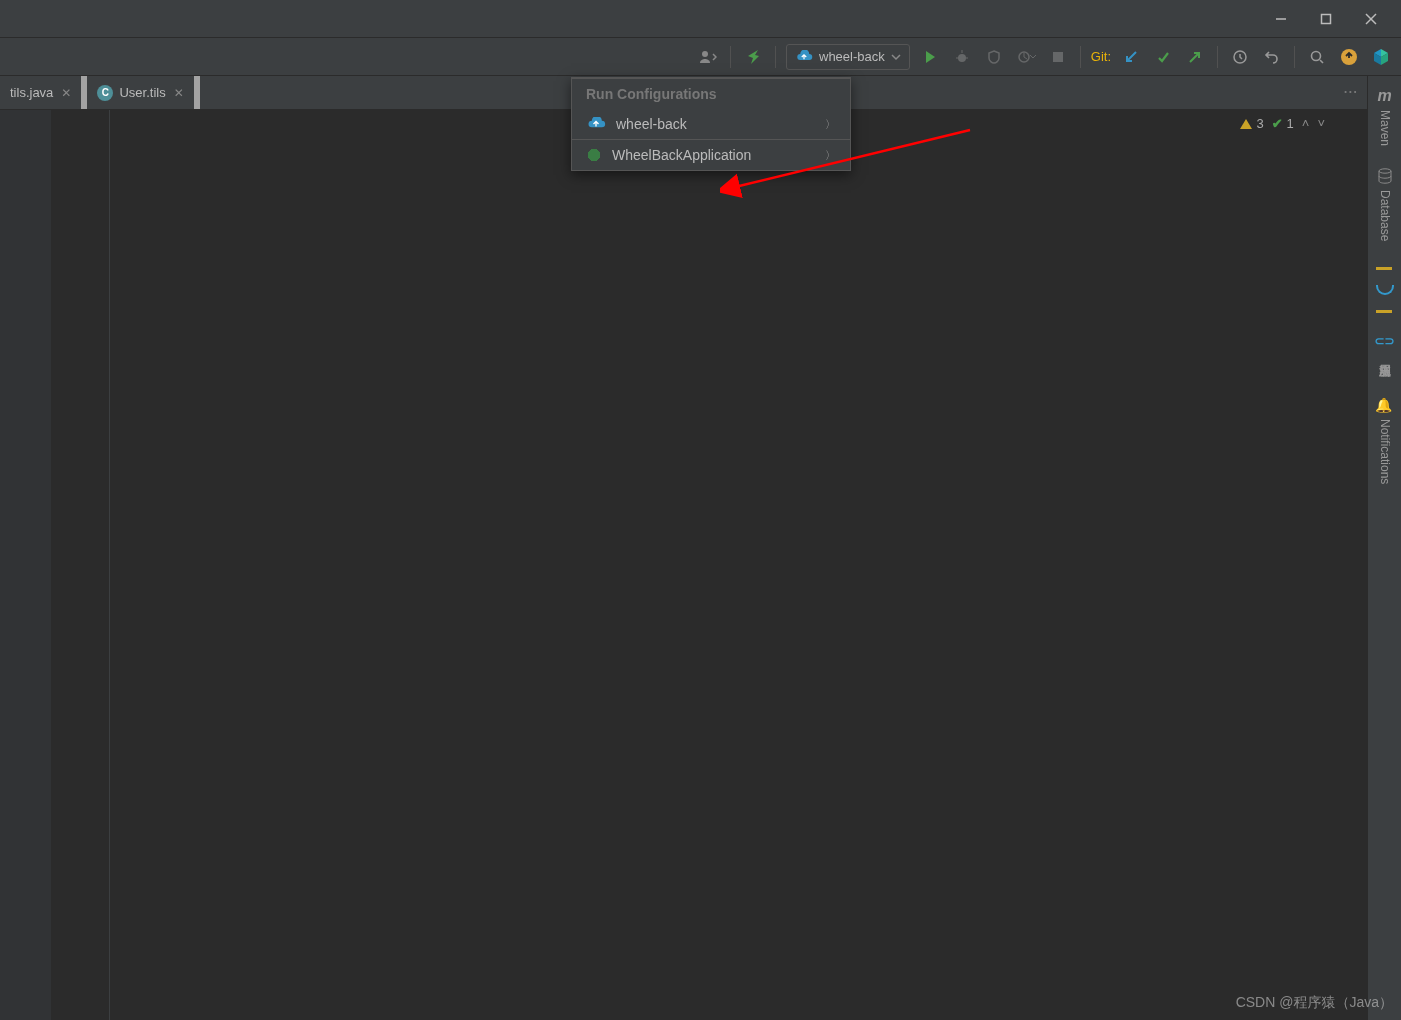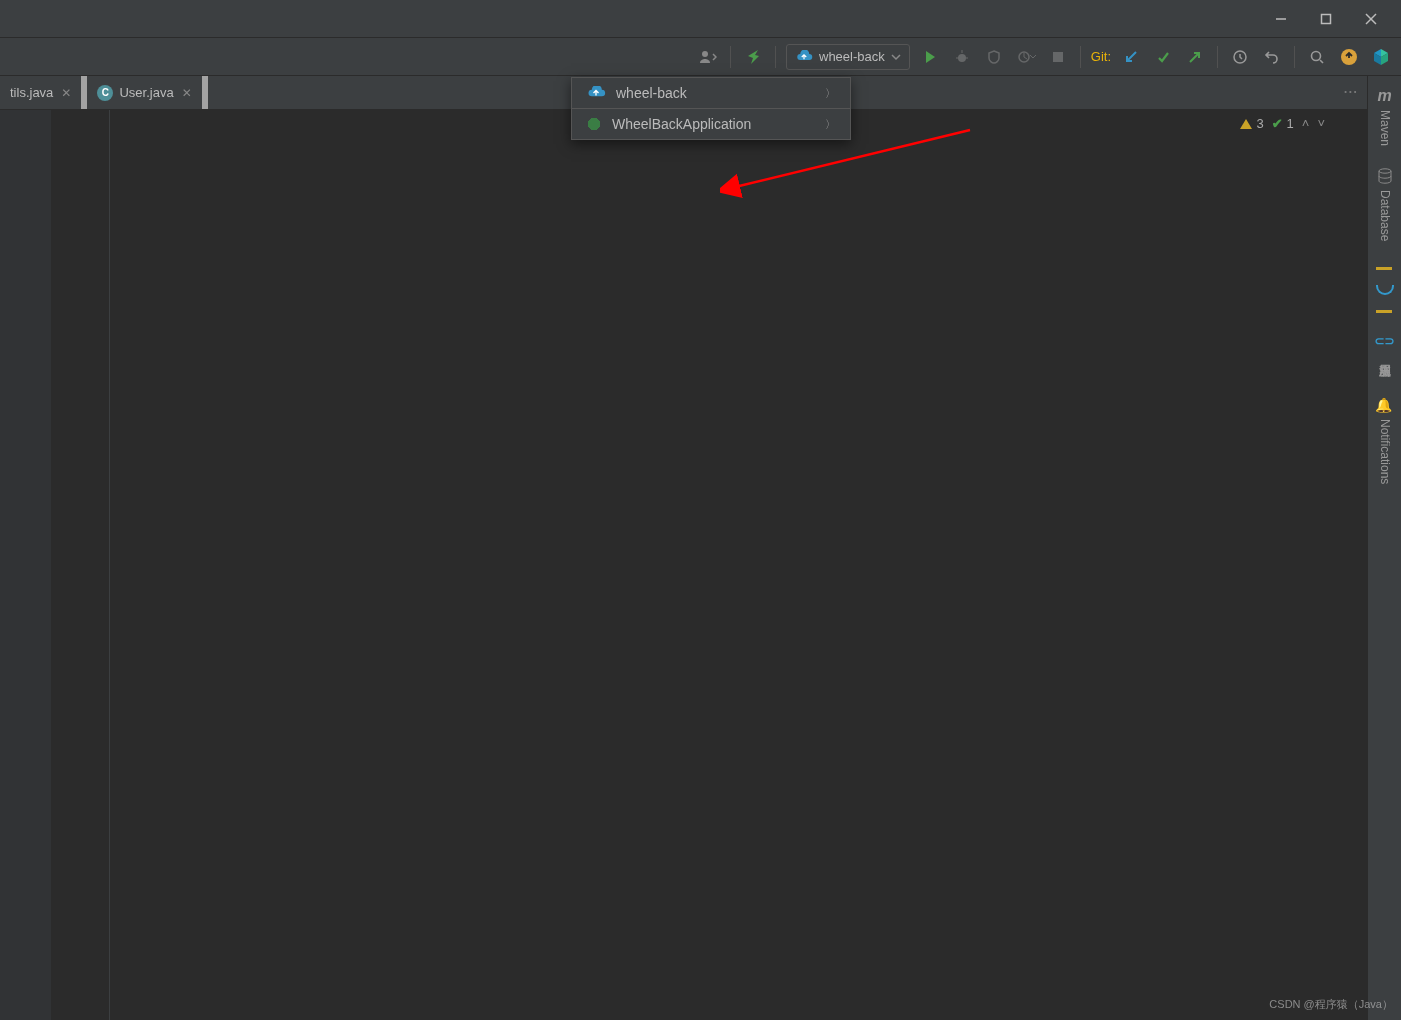--- a/index.html
+++ b/index.html
@@ -232,21 +232,21 @@
     position: absolute;
     z-index: 200;
     pointer-events: none;
   }
   
   .watermark {
     position: absolute;
     bottom: 8px;
     right: 8px;
     color: rgba(200,200,200,0.6);
-    font-size: 11px;
+    font-size: 14px;
     font-family: "Microsoft YaHei","PingFang SC",sans-serif;
   }
 </style>
 </head>
 <body>
 
 <div class="titlebar">
   <div class="win-btn">
     <svg width="12" height="12">
         <line x1="1" y1="6" x2="11" y2="6" stroke-width="1.5"></line>
@@ -380,21 +380,21 @@
 </div>
 
 <div class="tabs-row">
   <div class="tabs">
     <div class="tab">
       <span>tils.java</span>
       <span class="close-x">✕</span>
     </div>
     <div class="tab">
       <span class="file-icon">C</span>
-      <span>User.java</span>
+      <span>User.tils</span>
       <span class="close-x">✕</span>
     </div>
   </div>
   <div class="tabs-filler">
     <span class="kebab">⋮</span>
   </div>
   <div class="tabs-right-gutter"></div>
 </div>
 
 <div class="main">
@@ -442,20 +442,21 @@
     <span class="rs-icon" style="color:#3399cc;font-weight:bold;">⊂⊃</span>
     <span>应用观测器</span>
   </div>
   <div class="rs-item" style="margin-top:20px;">
     <span class="rs-icon rs-bell">🔔</span>
     <span>Notifications</span>
   </div>
 </div>
 
 <div class="dropdown">
+  <div class="dd-section">Run Configurations</div>
   <div class="dd-item">
     <svg class="cloud-icon" viewBox="0 0 24 16">
         <path d="M19 12a4 4 0 000-8 6 6 0 00-12 0 4 4 0 000 8h12z"></path>
         <path d="M12 5v6M9 8l3-3 3 3" stroke="#fff" fill="none" stroke-width="1.6"></path>
       </svg>
     <span>wheel-back</span>
     <span class="chev-r">〉</span>
   </div>
   <div class="dd-sep"></div>
   <div class="dd-item">

